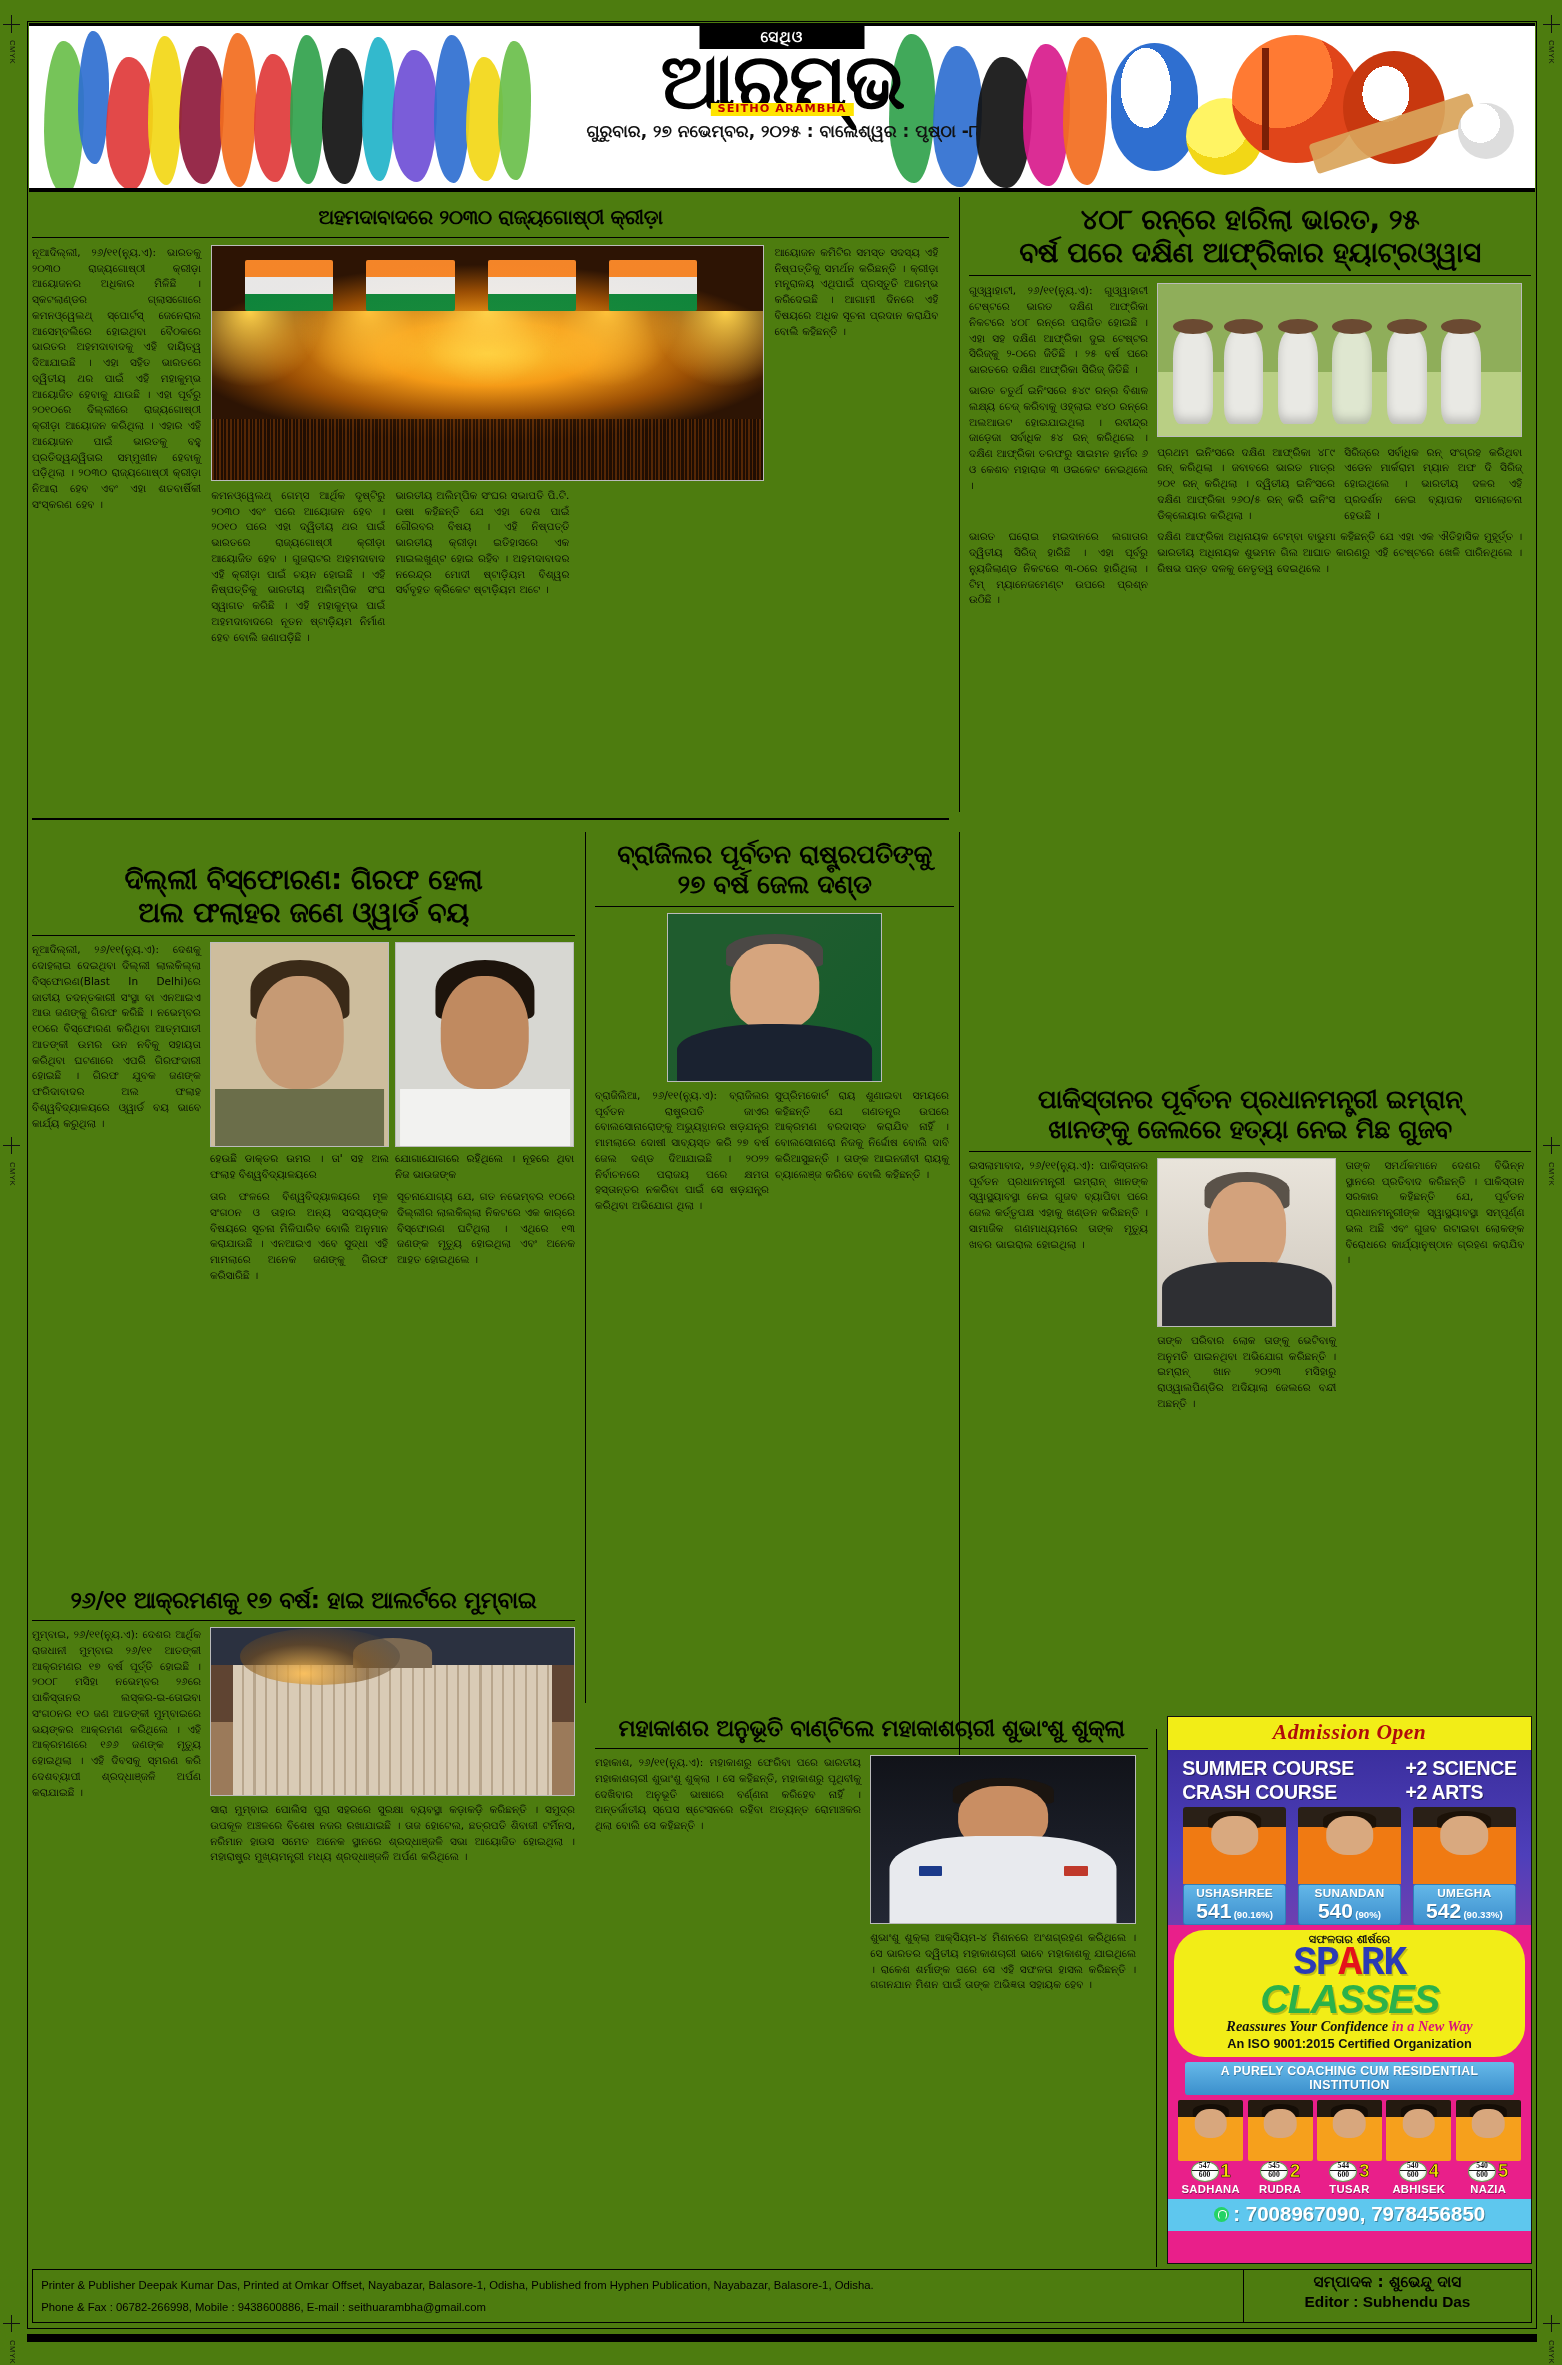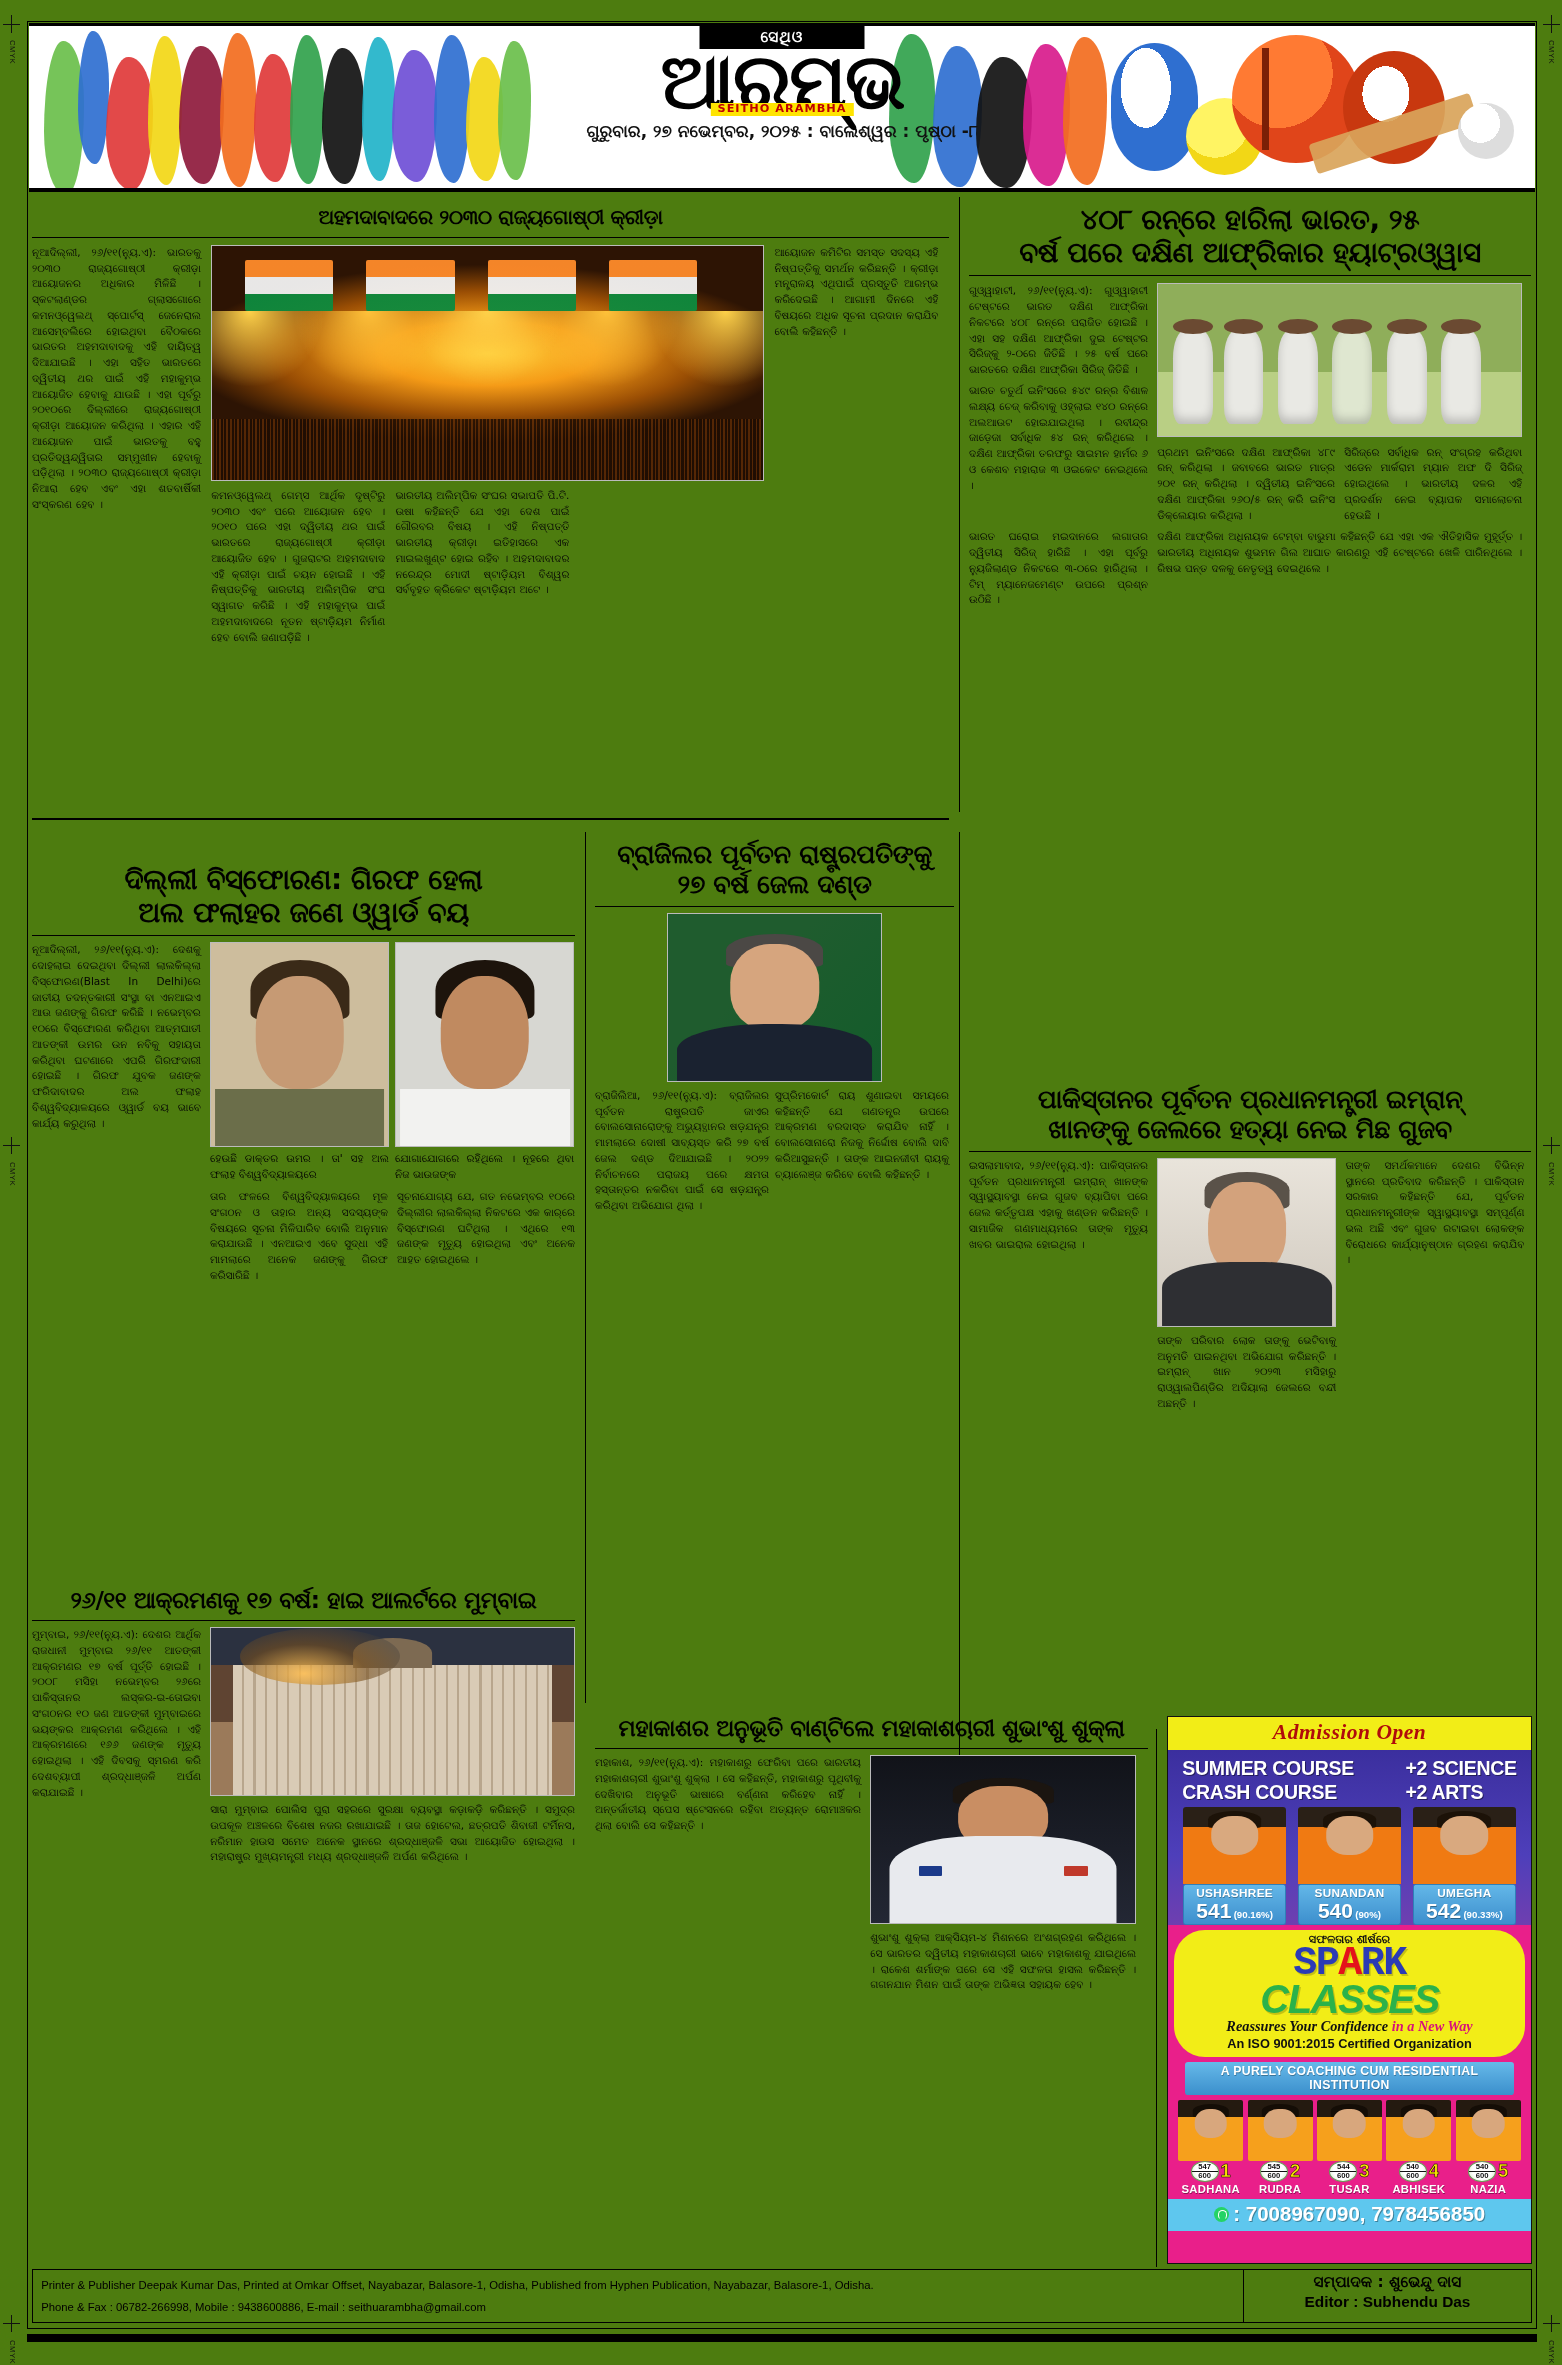--- a/index.html
+++ b/index.html
@@ -418,24 +418,24 @@
   }
   .ad-rank-badge {
     display: flex; align-items: center; justify-content: center; gap: 2px;
     margin-top: -1px;
   }
   .ad-rank-marks {
     background: radial-gradient(circle at 50% 40%, #fff 55%, #cfe8c2 100%);
     border: 0.5px solid #6aa05a;
     border-radius: 50%;
     width: 28px; height: 20.5px;
-    font-family: Liberation Sans, sans-serif;
+    font-family: Liberation Serif, serif;
     font-size: 7.7px; font-weight: bold; color: #111;
     line-height: 1.05;
-    display: flex; flex-direction: column; justify-content: flex-end;
+    display: flex; flex-direction: column; justify-content: flex-start;
   }
   .ad-rank-marks .den { border-top: 0.5px solid #111; display: inline-block; }
   .ad-rank-num {
     font-family: "Liberation Sans", sans-serif;
     font-weight: bold; font-size: 18.4px;
     color: #f7e400; -webkit-text-stroke: 0.5px #000;
   }
   .ad-rank-name {
     font-family: "Liberation Sans", sans-serif;
     font-weight: bold; font-size: 11.3px; color: #fff;

